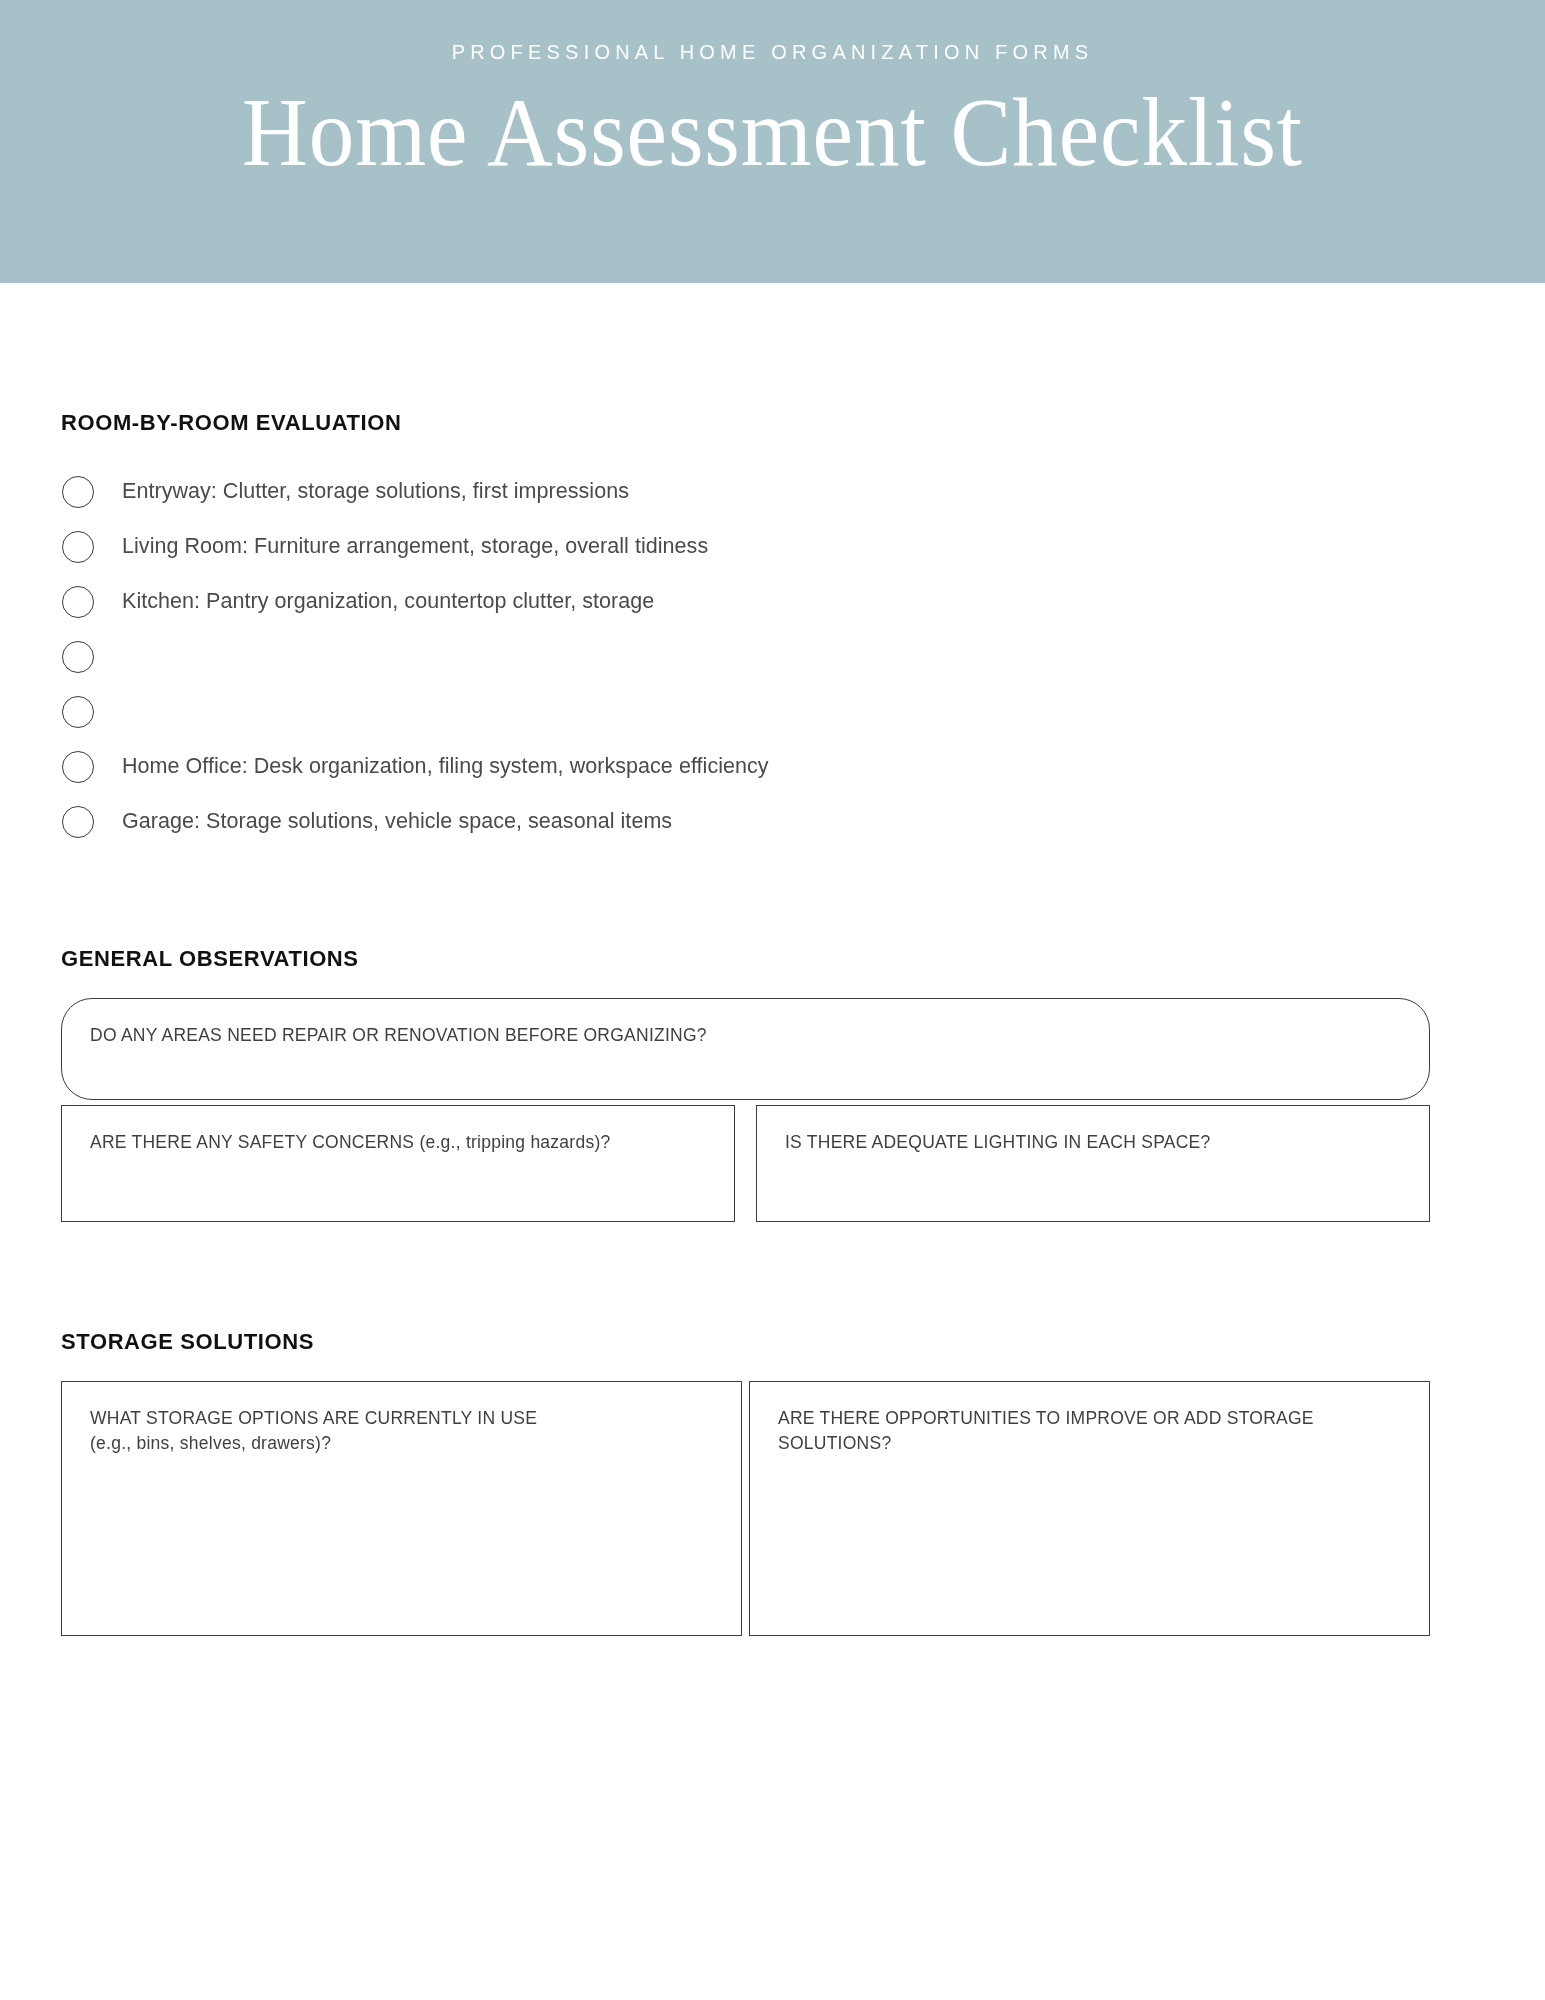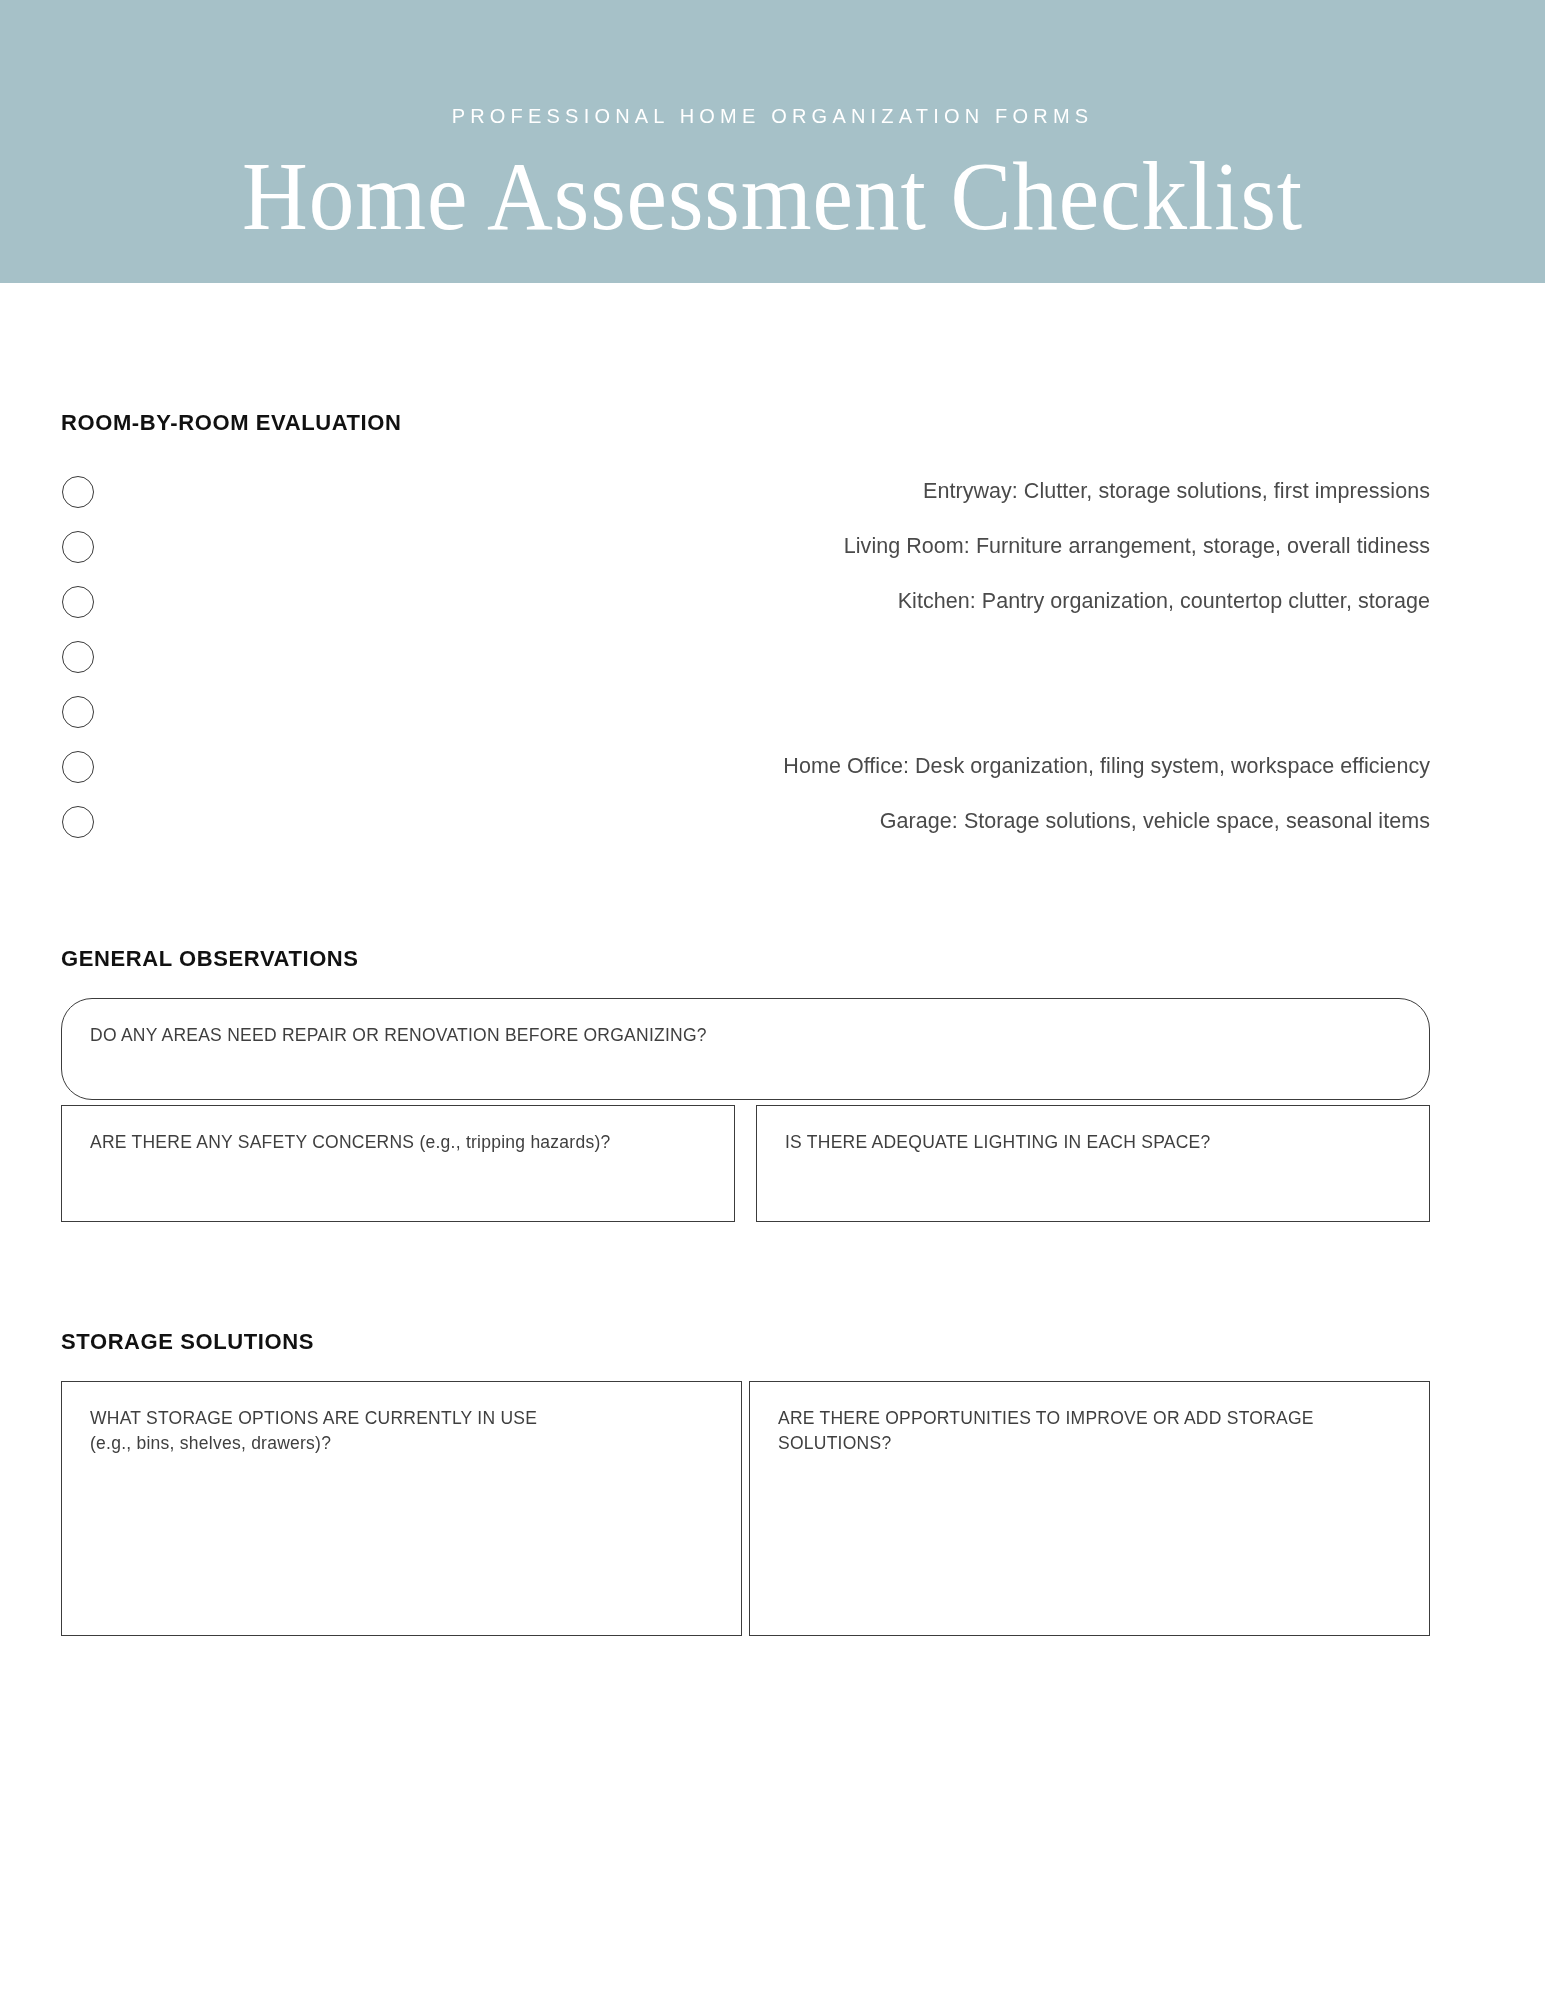--- a/index.html
+++ b/index.html
@@ -29,21 +29,21 @@
     top: 0;
     left: 0;
     width: 1545px;
     height: 283px;
     background: #a6c1c8;
     text-align: center;
     box-sizing: border-box;
   }
   .header-eyebrow {
     margin: 0;
-    padding-top: 106px;
+    padding-top: 42px;
     color: #ffffff;
     font-family: "Liberation Sans", sans-serif;
     font-size: 20px;
     font-weight: 400;
     letter-spacing: 5.2px;
     text-transform: uppercase;
     line-height: 1;
   }
   .header-title {
     margin: 0;
@@ -85,21 +85,20 @@
   .checklist {
     list-style: none;
     margin: 0;
     padding: 0;
     padding-top: 30px;
   }
   .check-row {
     display: flex;
     align-items: center;
     height: 55px;
-    justify-content: space-between;
   }
   .check-circle {
     width: 32px;
     height: 32px;
     min-width: 32px;
     border: 1.6px solid #3a3a3a;
     border-radius: 50%;
     background: #ffffff;
     box-sizing: border-box;
     margin-left: 1px;

